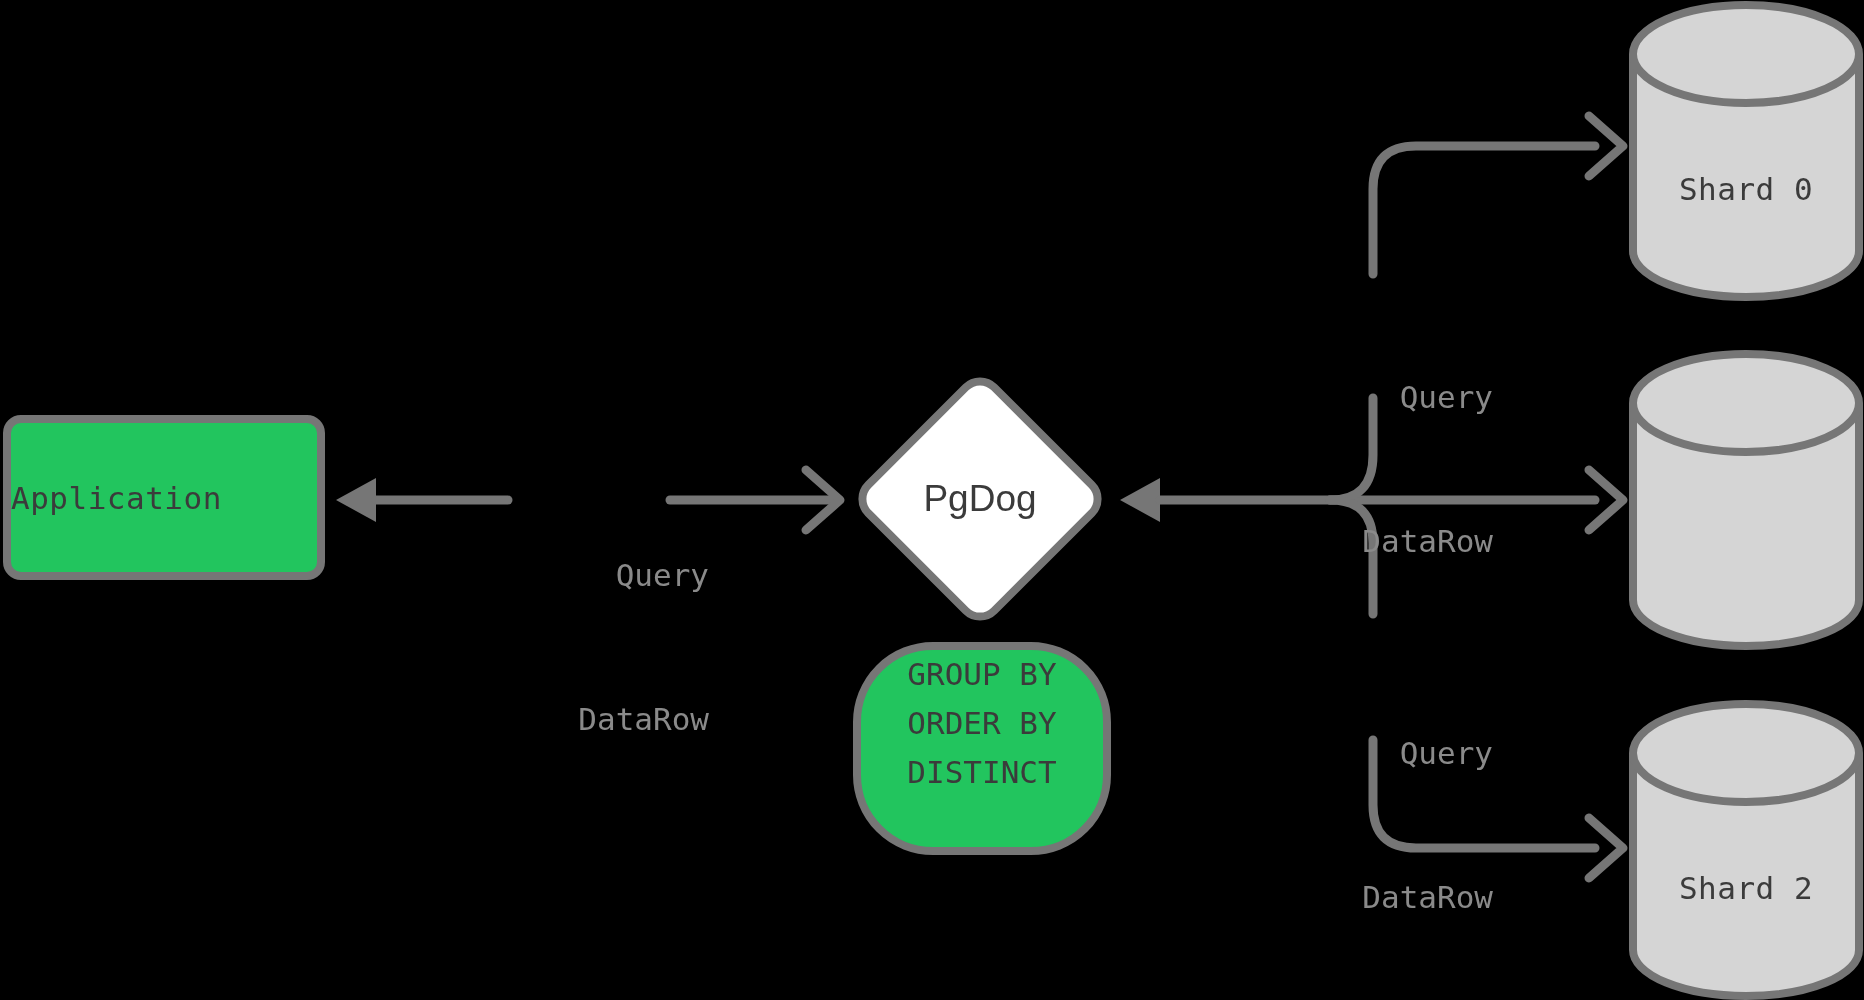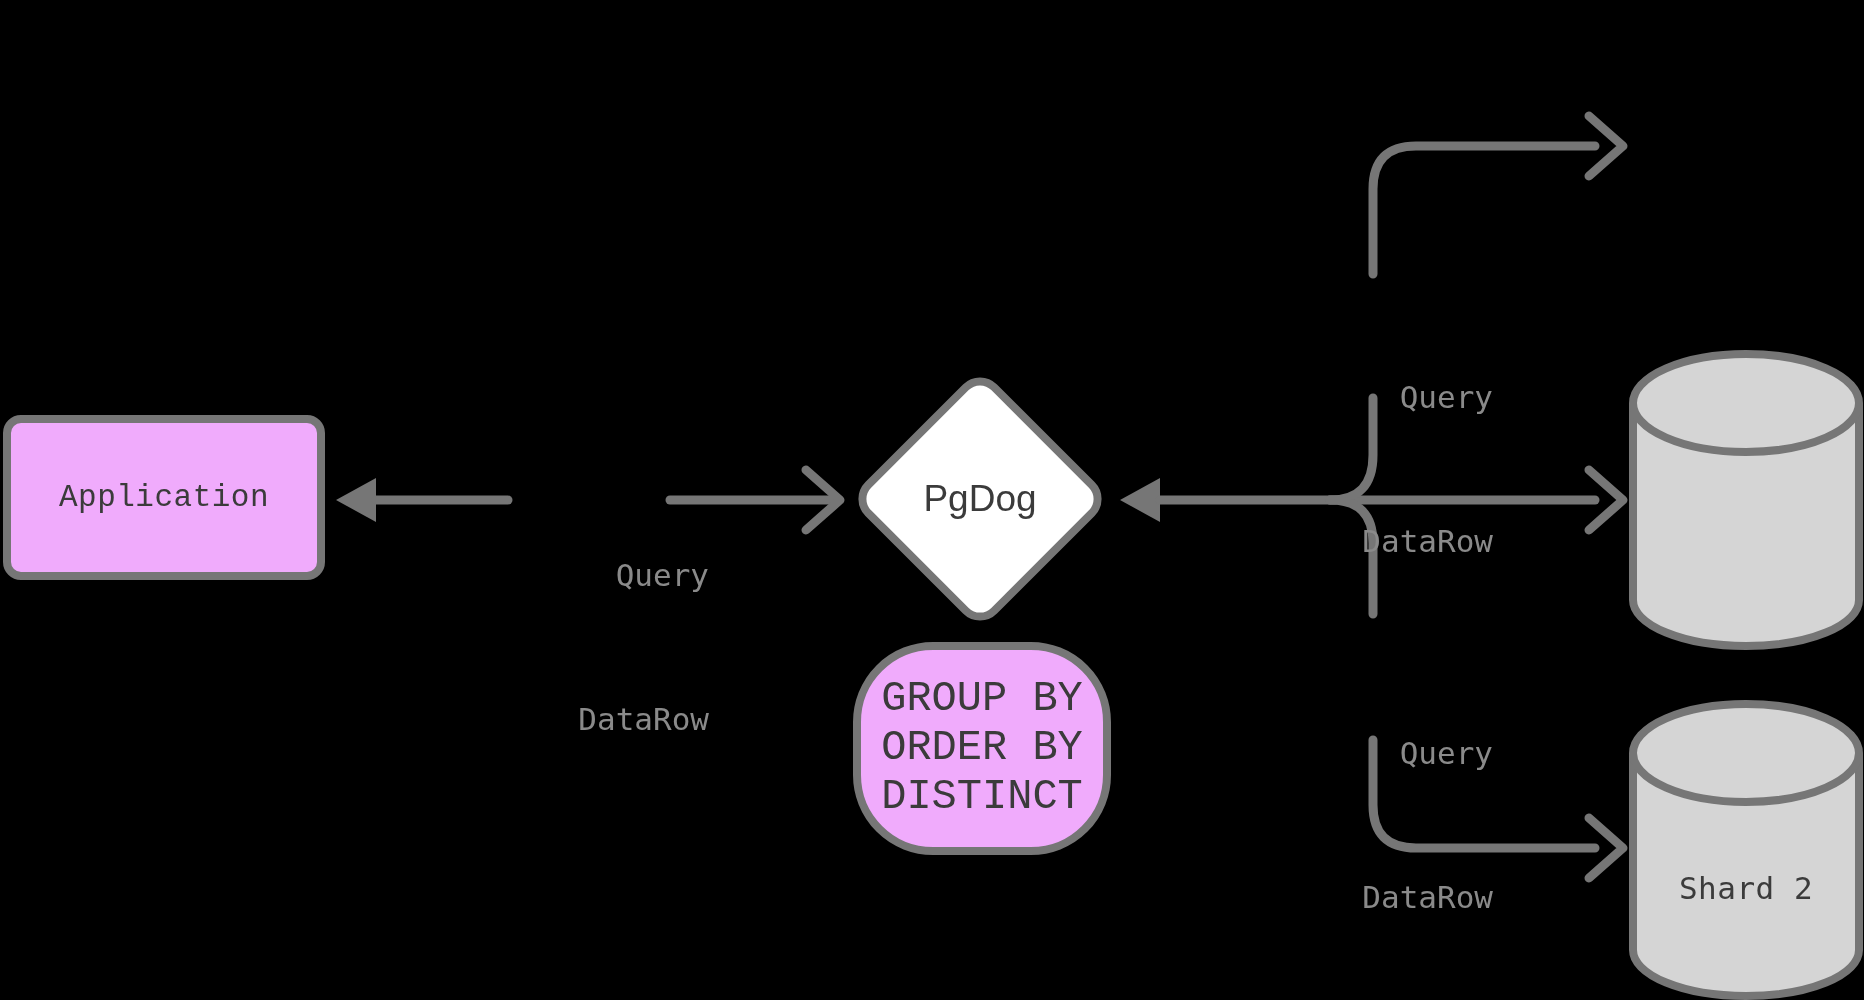--- a/index.html
+++ b/index.html
@@ -30,26 +30,24 @@
     stroke-linejoin: round;
   }
   .arrowhead-solid {
     fill: #767676;
     stroke: none;
   }
   
   .node-box {
     position: absolute;
     box-sizing: border-box;
-    background: #f0abfc;
+    background: #22c55e;
     border: 8px solid #767676;
     display: flex;
     align-items: center;
-    justify-content: center;
-    font-family: Liberation Mono, monospace;
   }
   .node-application {
     left: 3px;
     top: 415px;
     width: 322px;
     height: 165px;
     border-radius: 18px;
   }
   .node-label {
     color: #3b3b3b;
@@ -94,21 +92,21 @@
   .node-ops {
     left: 853px;
     top: 642px;
     width: 258px;
     height: 213px;
     border-radius: 80px;
     flex-direction: column;
   }
   .ops-line {
     color: #3b3b3b;
-    font-size: 42px;
+    font-size: 31px;
     line-height: 49px;
     text-align: center;
     white-space: pre;
   }
   
   .shard {
     position: absolute;
     left: 1629px;
     width: 234px;
     height: 300px;
@@ -179,20 +177,27 @@
     <div class="diamond-shape"></div>
     <div class="diamond-label">PgDog</div>
   </div>
 
   <div class="node-box node-ops">
     <div class="ops-line">GROUP BY</div>
     <div class="ops-line">ORDER BY</div>
     <div class="ops-line">DISTINCT</div>
   </div>
 
+  <div class="shard shard-0">
+    <svg width="234" height="300" viewBox="0 0 234 300">
+      <path d="M 4 53 A 113 49 0 0 1 230 53 L 230 250 A 113 46 0 0 1 4 250 Z" fill="#d5d5d5" stroke="#767676" stroke-width="8"></path>
+      <path d="M 4 53 A 113 49 0 0 0 230 53" fill="none" stroke="#767676" stroke-width="8"></path>
+    </svg>
+    <div class="shard-label">Shard 0</div>
+  </div>
 
   <div class="shard shard-1">
     <svg width="234" height="300" viewBox="0 0 234 300">
       <path d="M 4 53 A 113 49 0 0 1 230 53 L 230 250 A 113 46 0 0 1 4 250 Z" fill="#d5d5d5" stroke="#767676" stroke-width="8"></path>
       <path d="M 4 53 A 113 49 0 0 0 230 53" fill="none" stroke="#767676" stroke-width="8"></path>
     </svg>
   </div>
 
   <div class="shard shard-2">
     <svg width="234" height="300" viewBox="0 0 234 300">

